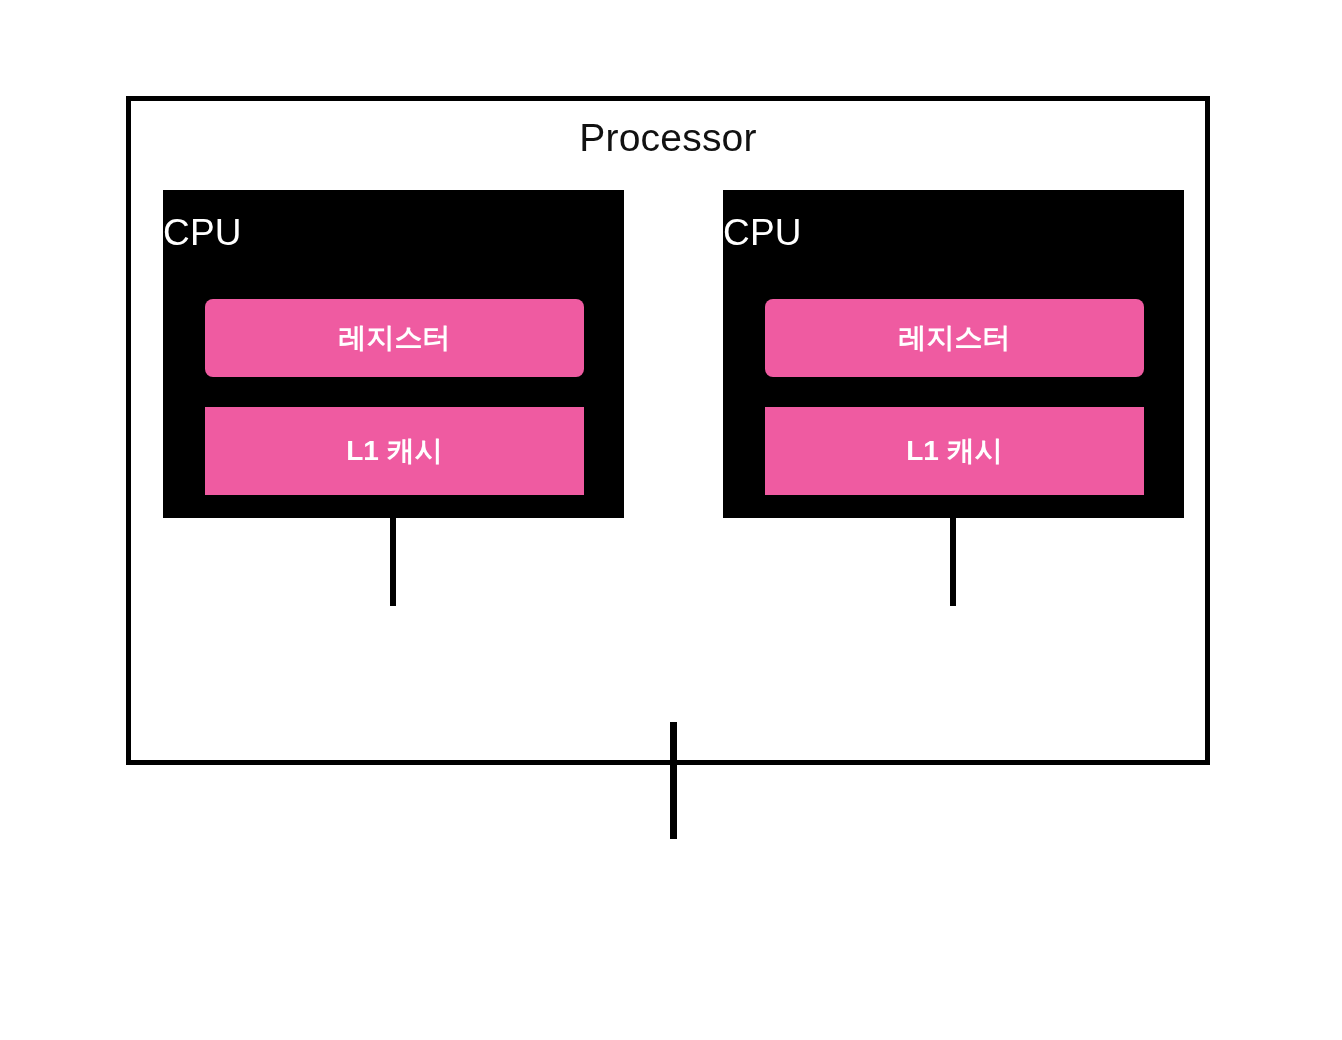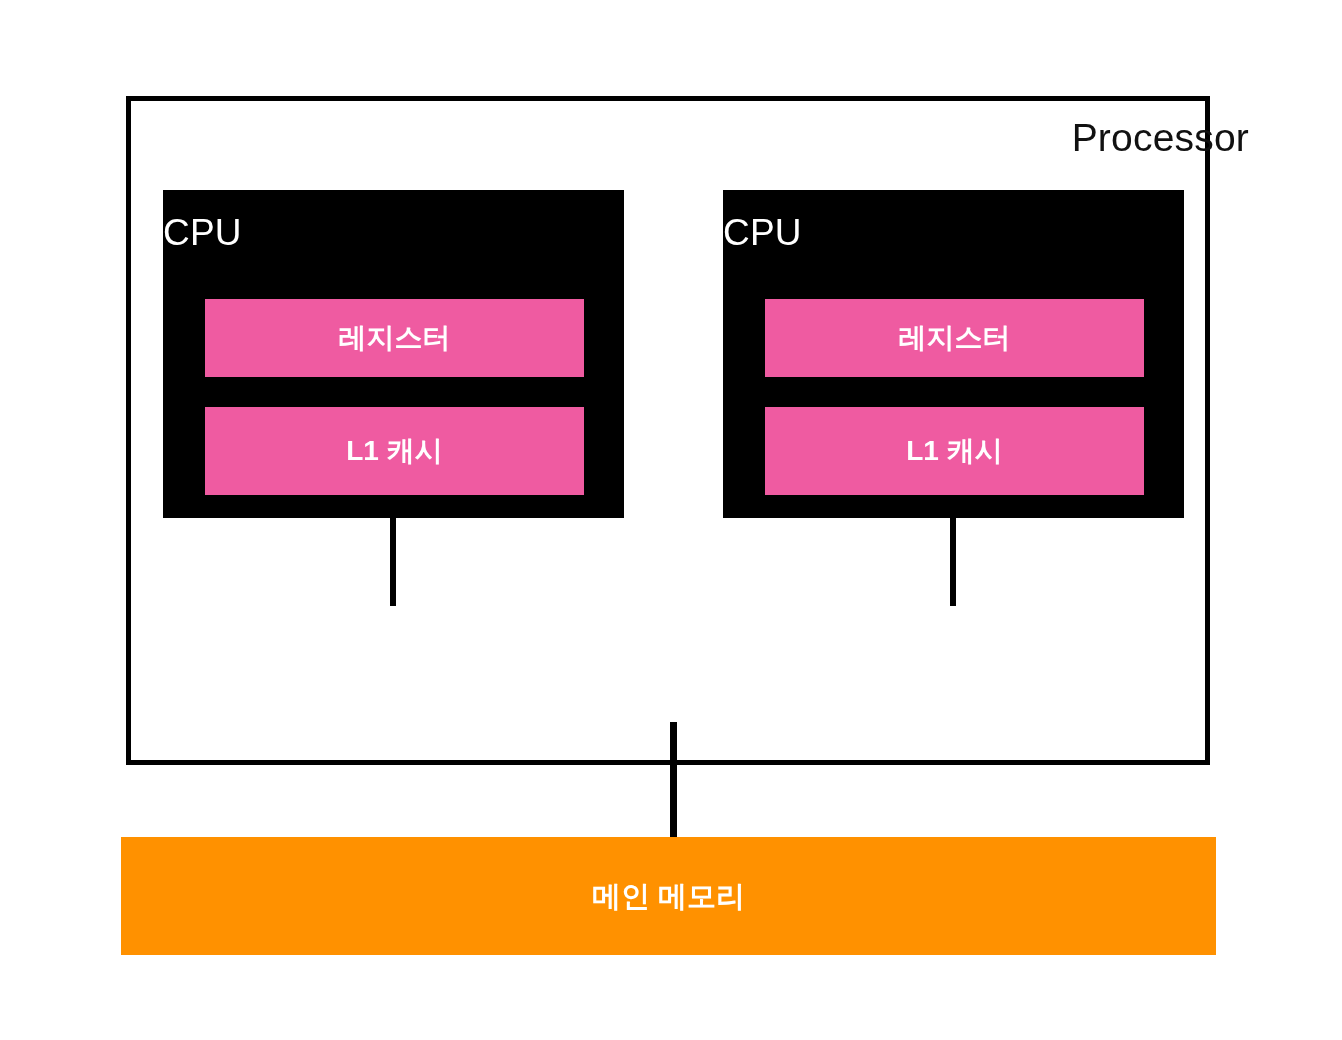--- a/index.html
+++ b/index.html
@@ -30,28 +30,27 @@
     height: 669px;   
     box-sizing: border-box;
     border: 5px solid #000000;
     background: transparent;
   }
   .processor-title {
     position: absolute;
     left: 0;
     top: 17px;
     width: 100%;
-    text-align: right;
+    text-align: center;
     font-size: 39px;
     font-weight: 300;
     color: #111111;
     letter-spacing: 0.2px;
     line-height: 1;
     white-space: nowrap;
-    padding-left: 44px;
   }
 
   
   .cpu-block {
     position: absolute;
     background: #000000;
     top: 190px;
     height: 328px;   
   }
   .cpu-left  { left: 163px; width: 461px; }   
@@ -74,21 +73,21 @@
   
   .pink-block {
     position: absolute;
     left: 42px;            
     width: 379px;          
     background: #ef5ba1;
     display: flex;
     align-items: center;
     justify-content: center;
   }
-  .pink-register { top: 109px; height: 78px; }  
+  .pink-register { top: 109px; height: 78px; border-radius: 8px; }  
   .pink-l1       { top: 217px; height: 88px; }  
 
   .pink-label {
     font-size: 28px;
     font-weight: 700;
     color: #ffffff;
     line-height: 1;
     white-space: nowrap;
   }
 
@@ -172,17 +171,14 @@
     <div class="pink-block pink-l1">
       <span class="pink-label">L1 캐시</span>
     </div>
   </div>
 
   <div class="conn conn-cpu-left-l2"></div>
   <div class="conn conn-cpu-right-l2"></div>
   <div class="conn conn-l2-memory"></div>
 
 
-  <div class="main-memory">
-    <span class="memory-label">메인 메모리</span>
-  </div>
 
 </div>
 
 </body></html>

